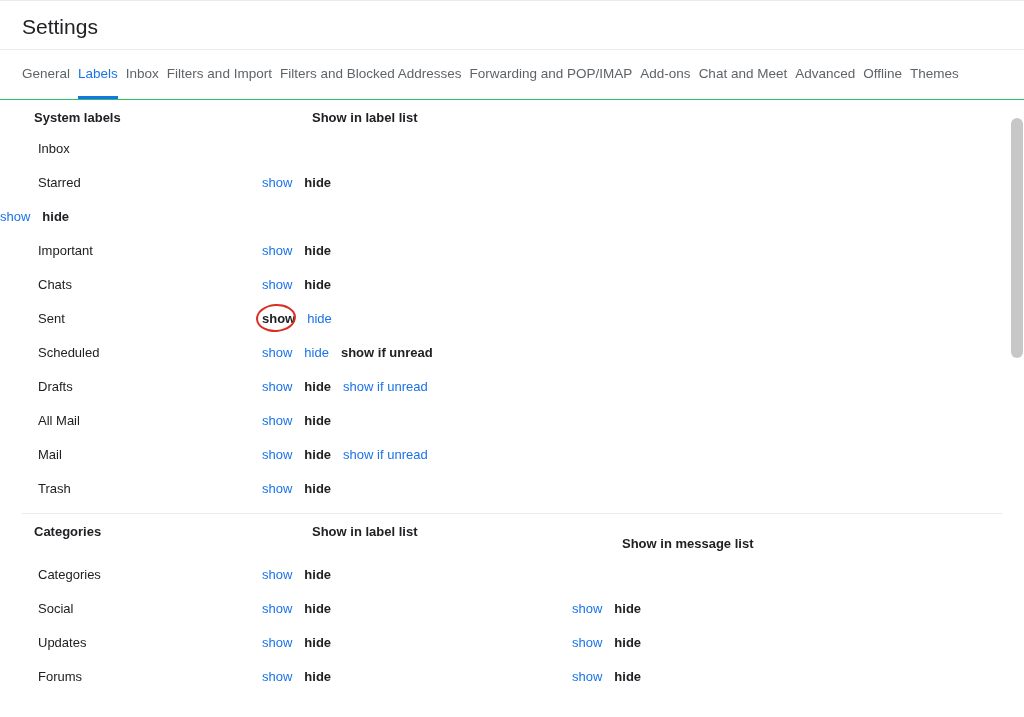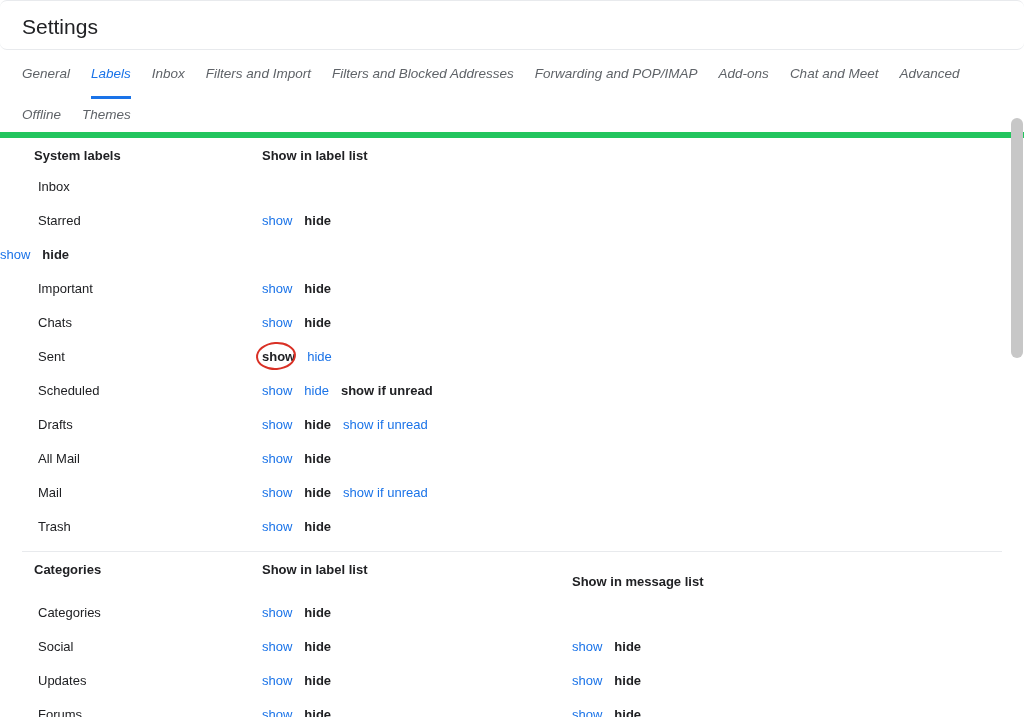--- a/index.html
+++ b/index.html
@@ -10,55 +10,53 @@
       background: #fff;
       width: 1024px;
       height: 717px;
       overflow: hidden;
       position: relative;
     }
     .header {
       padding: 14px 22px 10px;
       border-bottom: 1px solid #e8eaed;
       border-top: 1px solid #e8eaed;
-      border-radius: 7px;
     }
     .title {
       font-size: 21px;
       font-weight: 400;
       color: #202124;
     }
     .tabs {
       padding: 8px 22px 0;
-      border-bottom: 6px solid #22c55e;
+      border-bottom: 1px solid #22c55e;
       display: flex;
       flex-wrap: wrap;
-      gap: 21px;
+      gap: 8px;
       row-gap: 0;
-      font-style: italic;
     }
     .tab {
       font-size: 13.5px;
       color: #5f6368;
       padding: 8px 0 10px;
       cursor: pointer;
       white-space: nowrap;
       font-weight: 500;
     }
     .tab.active {
       color: #1a73e8;
       border-bottom: 3px solid #1a73e8;
       padding-bottom: 15px;
     }
     .content {
       overflow-y: auto;
       height: calc(717px - 115px);
       position: relative;
     }
-    .col1 { width: 262px; padding-left: 34px; }
+    .col1 { width: 312px; padding-left: 34px; }
     .col2 { width: 310px; }
     .col3 { flex: 1; padding-left: 0; margin-top: 12px; }
     .section-header {
       display: flex;
       padding: 10px 0 6px;
       font-weight: 700;
       font-size: 13px;
     }
     .row {
       display: flex;

